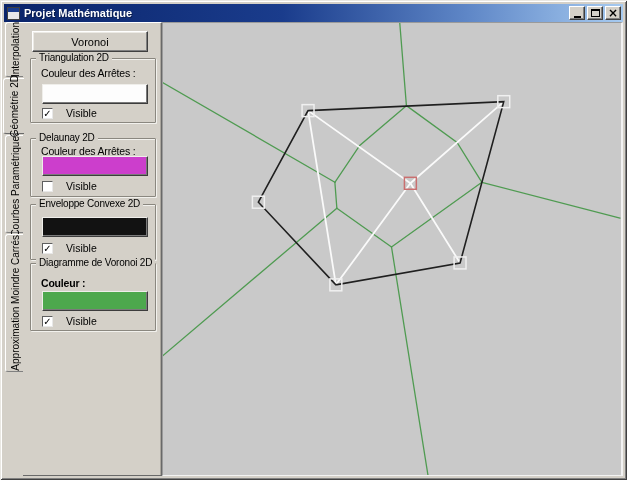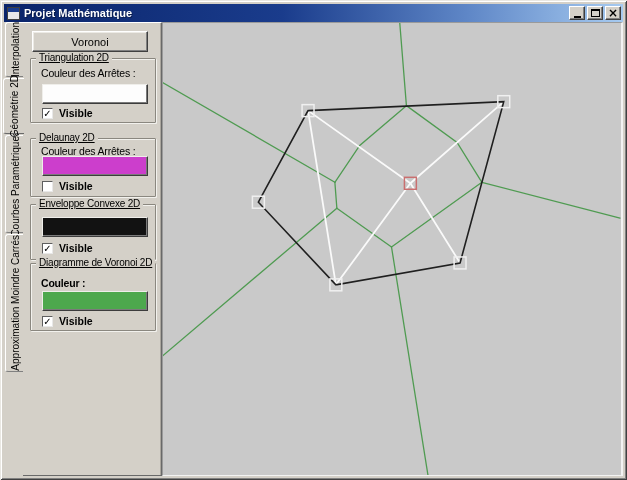--- a/index.html
+++ b/index.html
@@ -64,21 +64,21 @@
     position:absolute;left:7px;width:126px;
     border:1px solid #8a877f;border-radius:1px;
     box-shadow: 1px 1px 0 #f2f1ed, inset 1px 1px 0 #f2f1ed;
   }
   .g1{top:35px;height:65px;}
   .g2{top:115px;height:59px;padding-left:16px;}
   .g3{top:181px;height:56px;}
   .g4{top:240px;height:68px;}
   .group-title{
     position:absolute;top:-7px;left:5px;padding:0 3px;background:#D4D0C8;
-    font-size:10px;letter-spacing:-0.2px;white-space:nowrap;color:#000;text-decoration:underline;
+    font-size:10px;letter-spacing:-0.2px;white-space:nowrap;color:#000;
   }
   .color-label{position:absolute;left:10px;font-size:10.5px;letter-spacing:-0.2px;white-space:nowrap;color:#000;}
   .g1 .color-label{top:8px;}
   .g2 .color-label{top:6px;}
   .g4 .color-label{top:13px;font-weight:bold;}
   .swatch{
     position:absolute;left:11px;width:106px;height:20px;padding:0;cursor:default;
     border:1px solid;border-color:#efeeea #3c3c3c #3c3c3c #efeeea;
     box-shadow: inset -1px -1px 0 #7a7a7a;
   }
@@ -90,21 +90,21 @@
   .g1 .check-row{top:48px;}
   .g2 .check-row{top:41px;}
   .g3 .check-row{top:37px;}
   .g4 .check-row{top:51px;}
   .checkbox{
     width:11px;height:11px;background:#fff;position:relative;flex:0 0 auto;
     border:1px solid;border-color:#5e5e5e #e8e8e8 #e8e8e8 #5e5e5e;
     font-size:10px;line-height:9px;text-align:center;color:#000;cursor:default;
     font-family:"DejaVu Sans",sans-serif;
   }
-  .check-label{font-size:10.5px;margin-left:6px;color:#000;white-space:nowrap;font-weight:bold;}
+  .check-label{font-size:10.5px;margin-left:13px;color:#000;white-space:nowrap;}
   
   .canvas{
     position:absolute;left:162px;top:22px;width:461px;height:454px;background:#C9C9C9;
     border-left:1px solid #9a9a9a;border-top:1px solid #9a9a9a;
     border-right:2px solid #f2f2f2;border-bottom:1px solid #f2f2f2;
   }
   .canvas svg{display:block;width:100%;height:100%;}
 </style>
 </head>
 <body>

